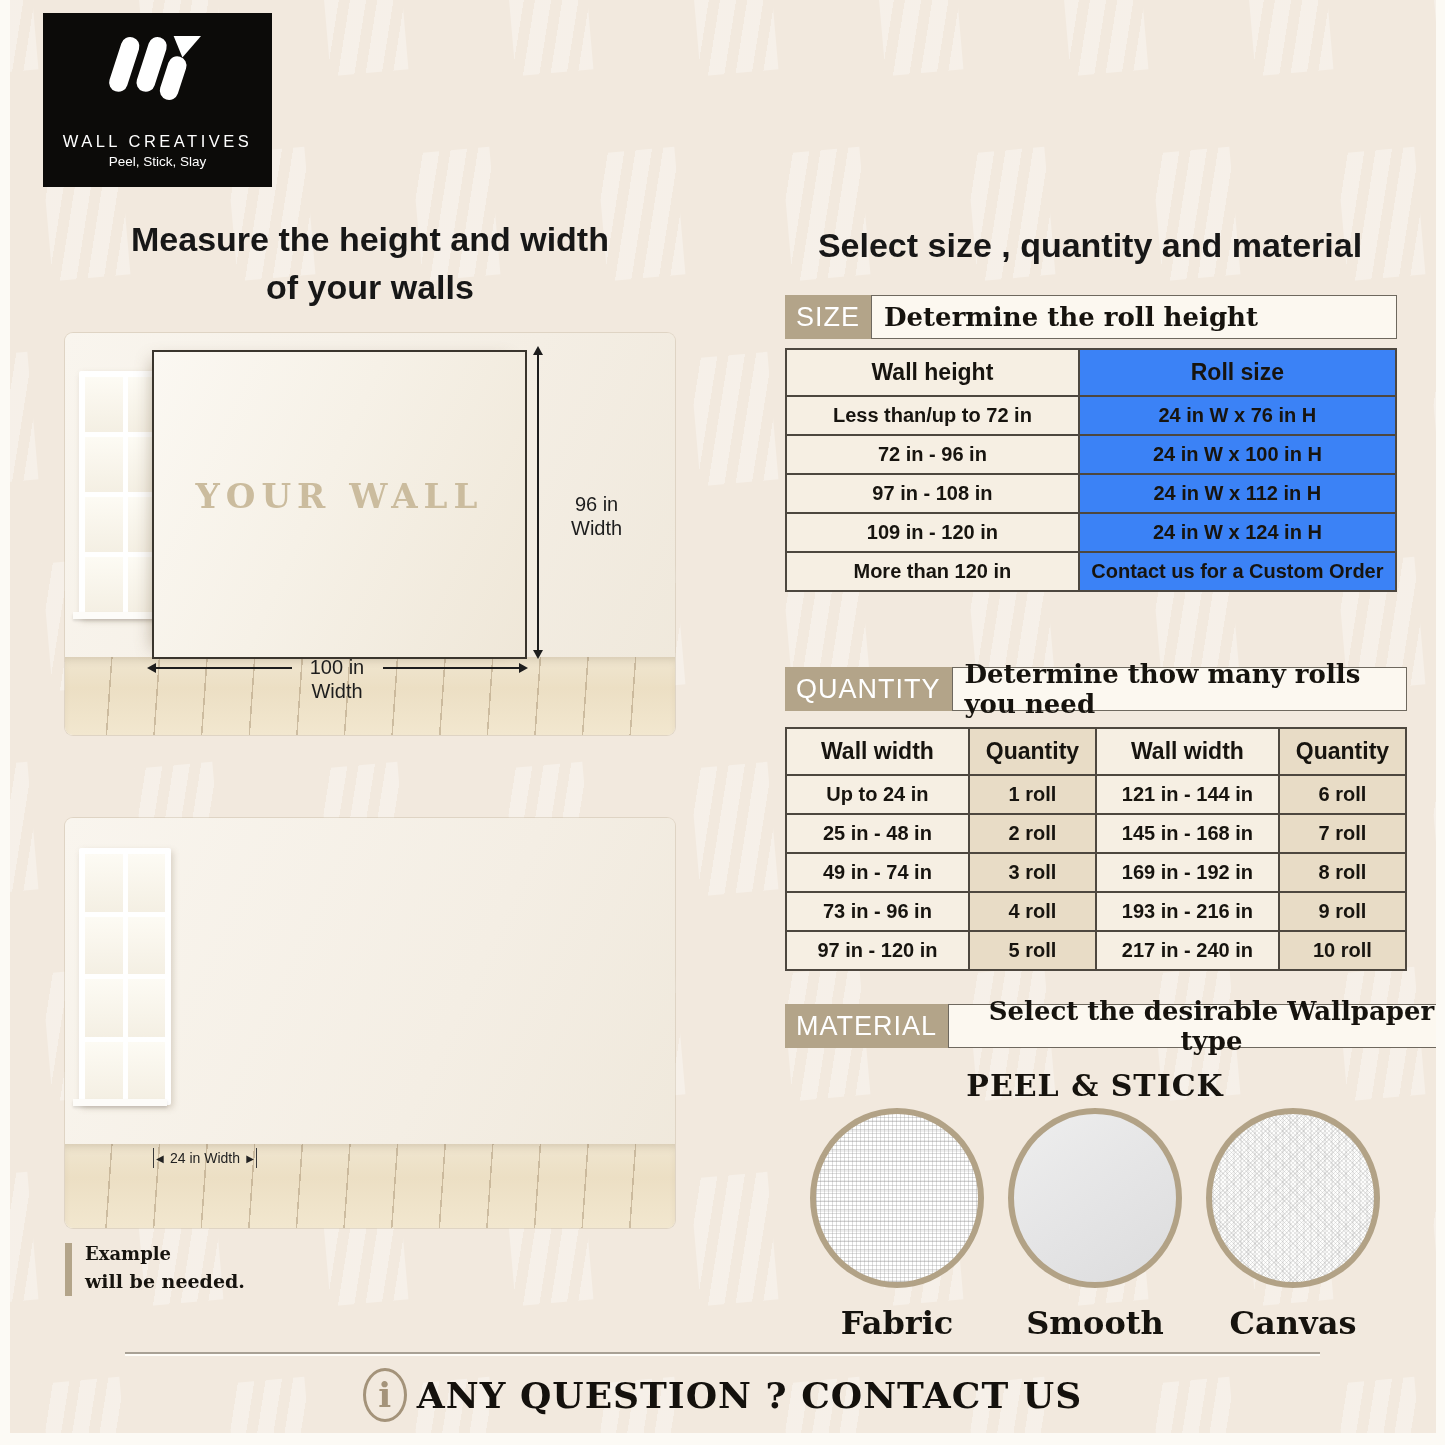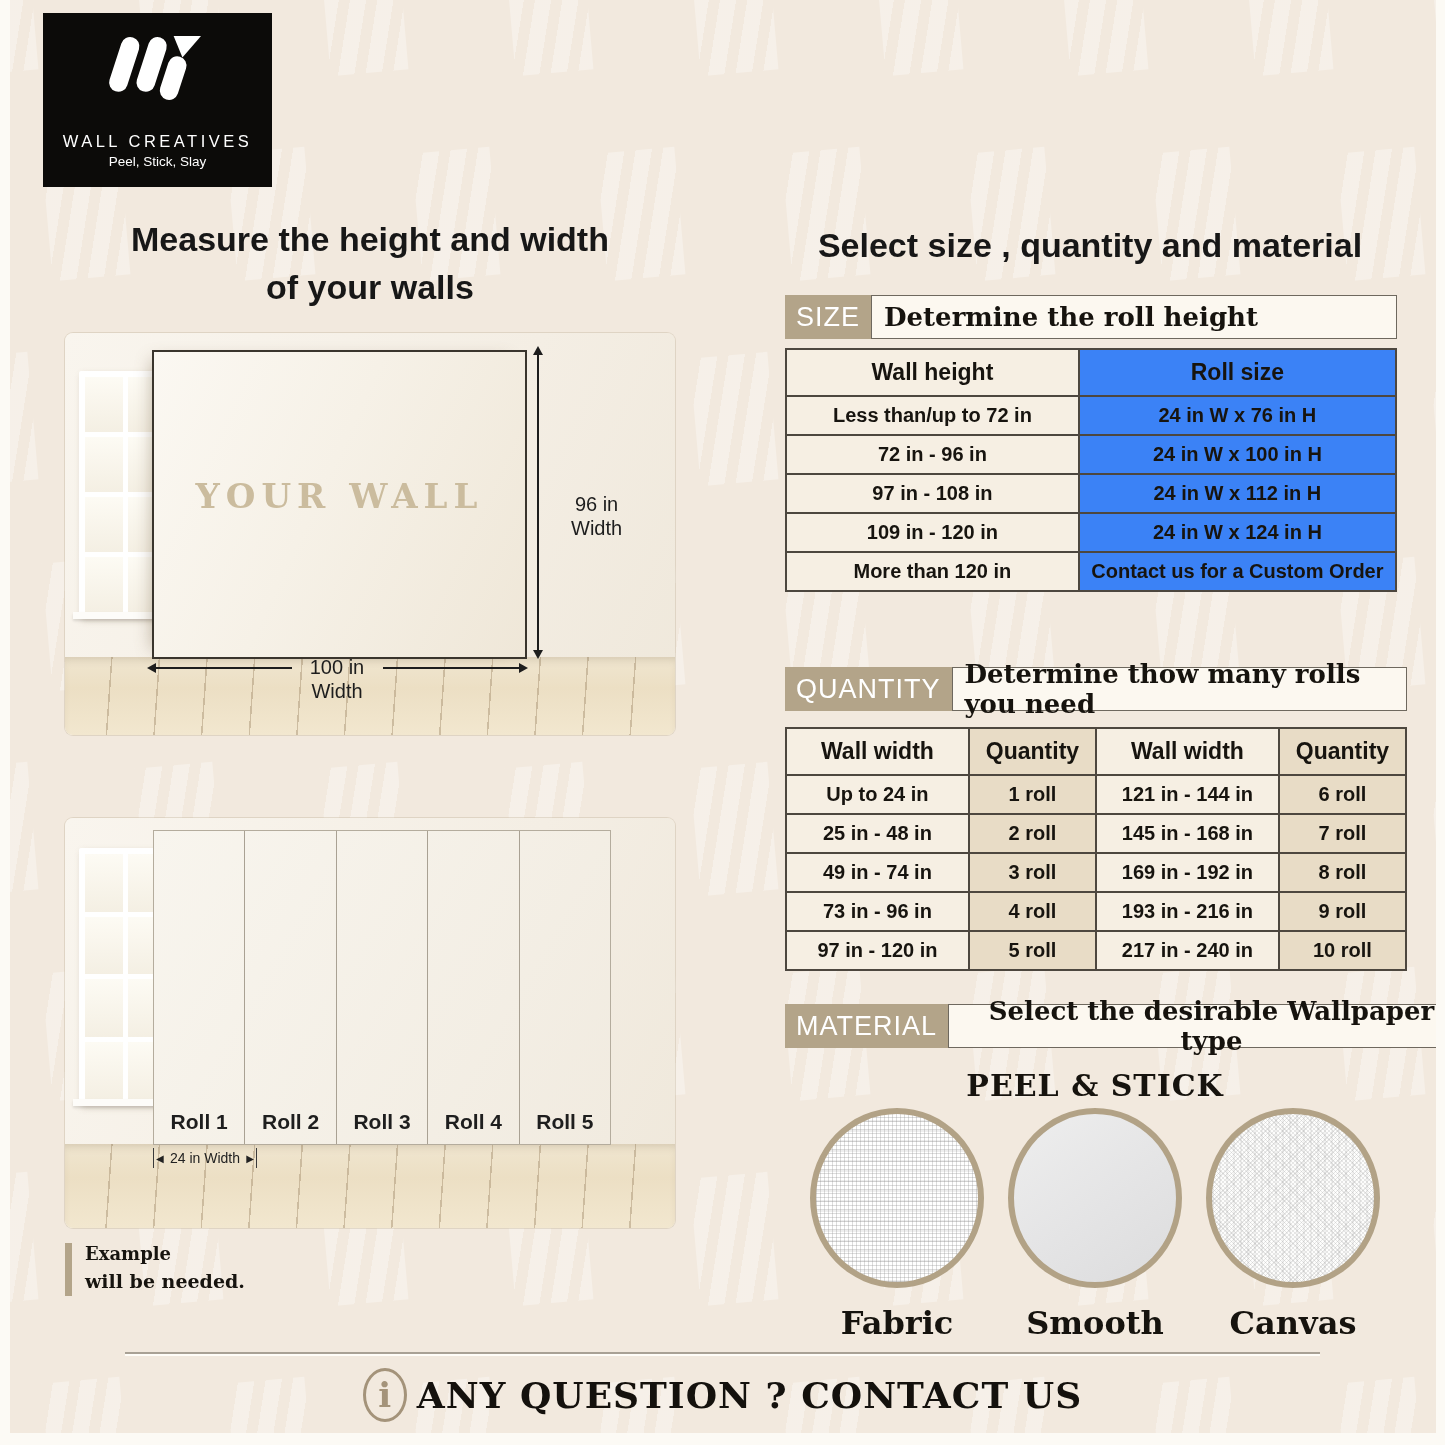--- a/index.html
+++ b/index.html
@@ -268,37 +268,20 @@
           <div class="pane"></div>
           <div class="pane"></div>
           <div class="pane"></div>
           <div class="pane"></div>
           <div class="pane"></div>
           <div class="pane"></div>
           <div class="pane"></div>
         </div>
       </div>
     <div class="sill"></div>
-    <div id="strips">
-        <div class="strip">
-          <div class="strip-label">Roll 1</div>
-        </div>
-        <div class="strip">
-          <div class="strip-label">Roll 2</div>
-        </div>
-        <div class="strip">
-          <div class="strip-label">Roll 3</div>
-        </div>
-        <div class="strip">
-          <div class="strip-label">Roll 4</div>
-        </div>
-        <div class="strip">
-          <div class="strip-label">Roll 5</div>
-        </div>
-      </div>
     <div class="roll-arrow">
       <span class="glyph">◀</span>
       <span>24 in Width</span>
       <span class="glyph">▶</span>
     </div>
   </div>
 
   <div class="example">
     <div class="ex-title">Example</div>
     <div class="ex-line">will be needed.</div>

